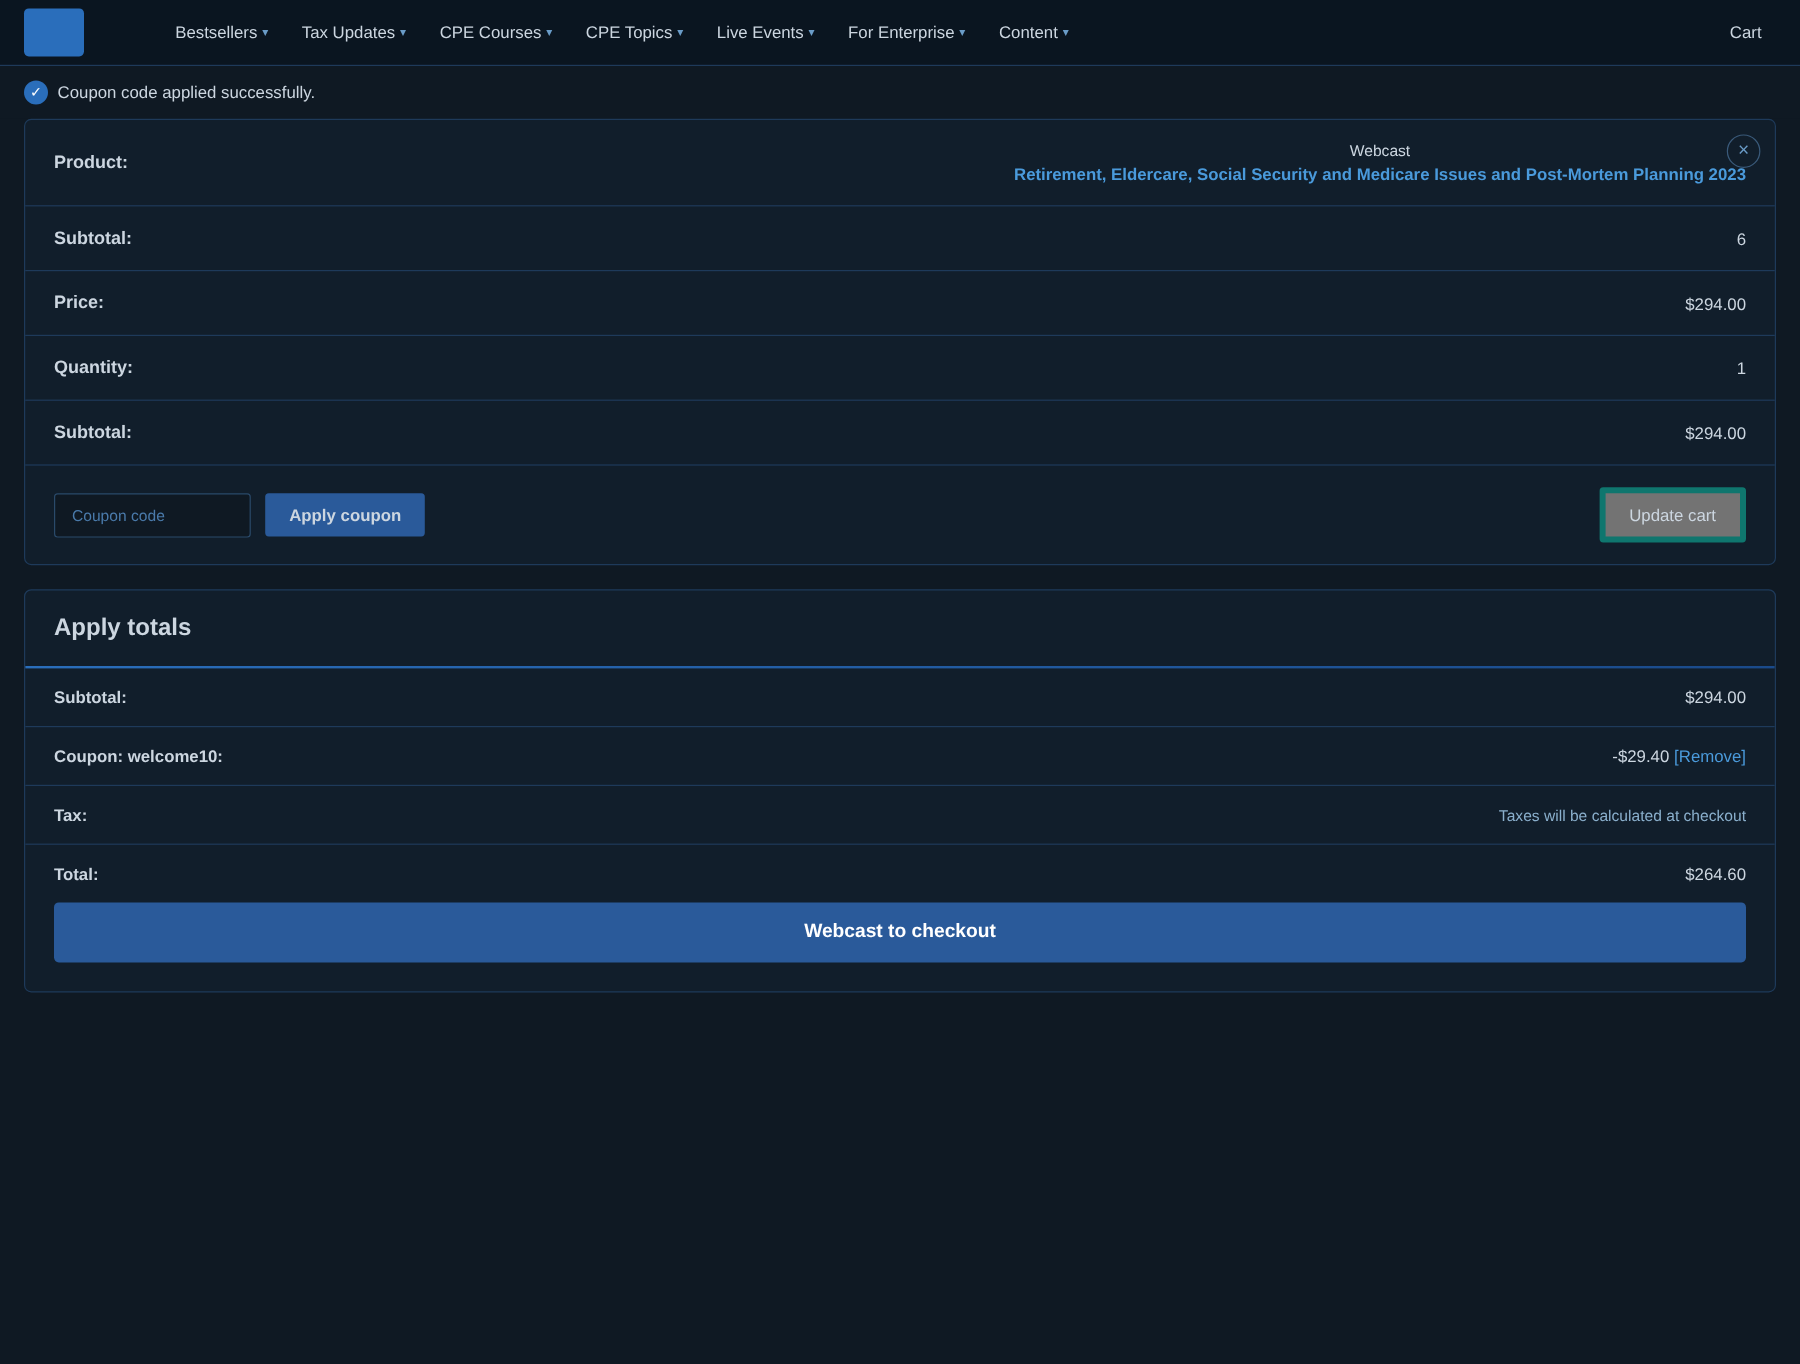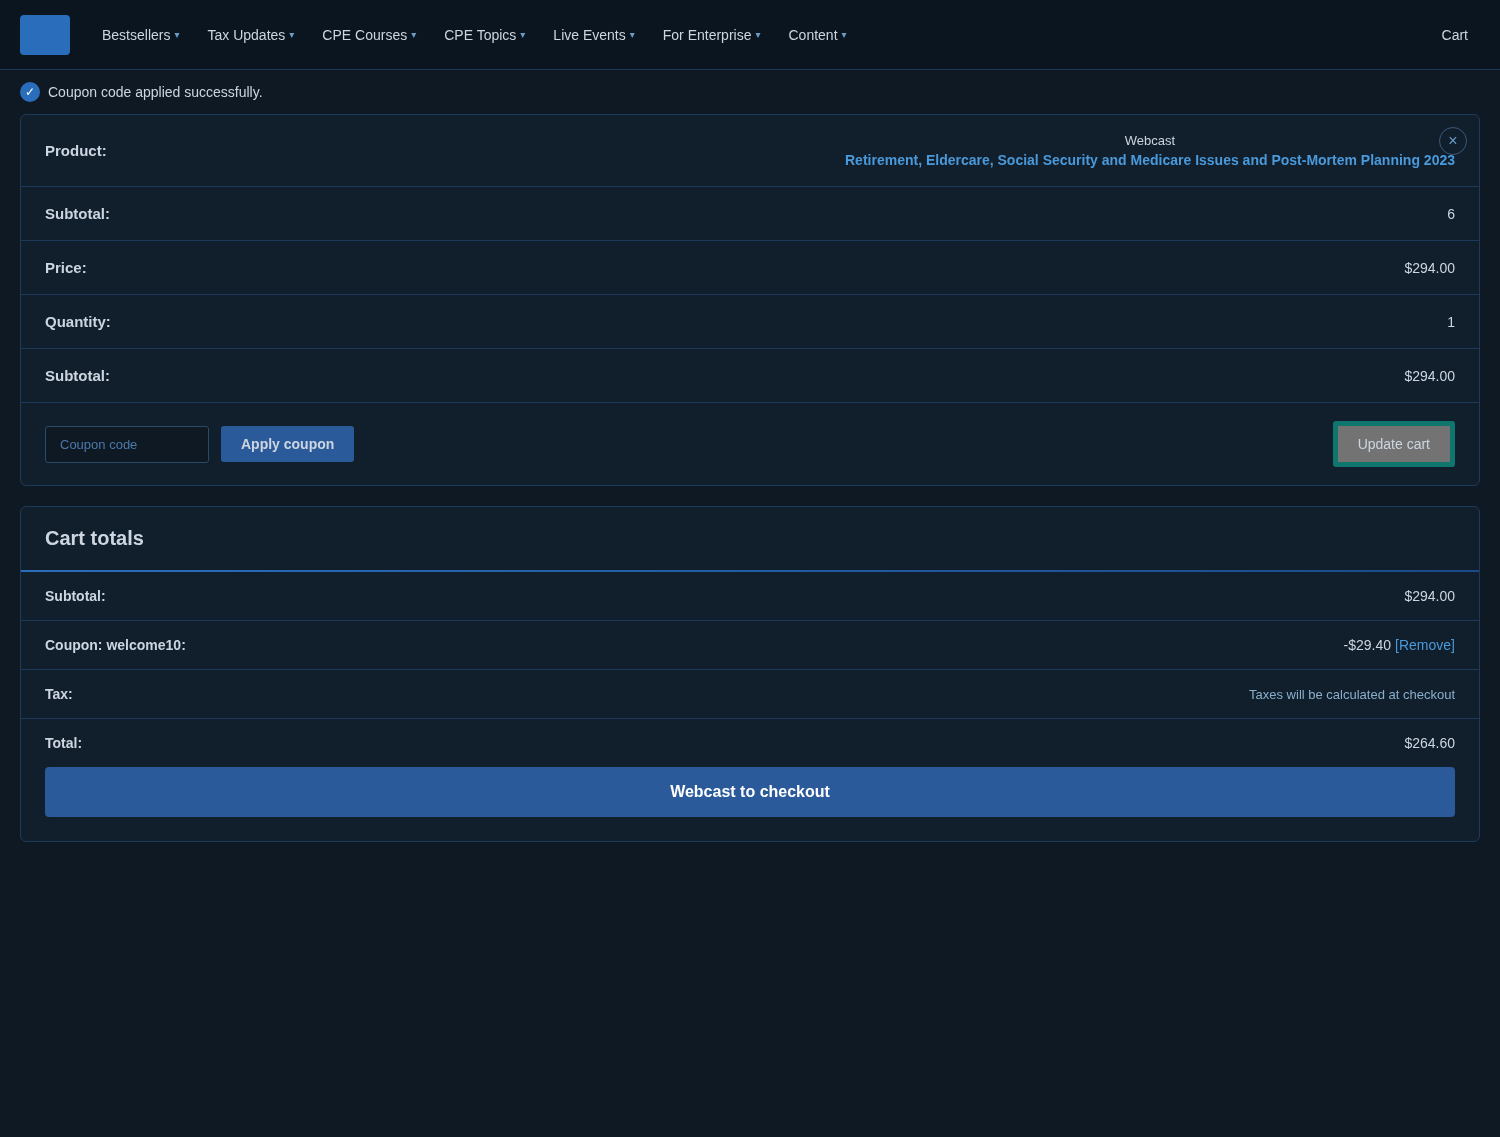--- a/index.html
+++ b/index.html
@@ -12,22 +12,23 @@
       width: 1500px;
       overflow-x: hidden;
     }
 
     
     .navbar {
       background-color: #0a1520;
       display: flex;
       align-items: center;
       padding: 0 20px;
-      height: 70px;
+      height: 55px;
       border-bottom: 1px solid #1e3a5a;
+      gap: 44px;
     }
     .nav-logo {
       width: 50px;
       height: 40px;
       background: #2a6ebb;
       border-radius: 4px;
       margin-right: 20px;
       flex-shrink: 0;
     }
     .nav-items {
@@ -334,21 +335,21 @@
 
     <div class="coupon-row">
       <input class="coupon-input" type="text" placeholder="Coupon code" style="">
       <button class="apply-btn">Apply coupon</button>
       <div class="spacer"></div>
       <button class="update-cart-btn">Update cart</button>
     </div>
   </div>
 
   <div class="cart-totals">
-    <div class="cart-totals-header">Cart totals</div>
+    <div class="cart-totals-header">Apply totals</div>
     <div class="totals-divider"></div>
 
     <div class="totals-row">
       <span class="totals-label">Subtotal:</span>
       <span class="totals-value">$294.00</span>
     </div>
 
     <div class="totals-row">
       <span class="totals-label">Coupon: welcome10:</span>
       <span class="totals-value coupon-discount">

